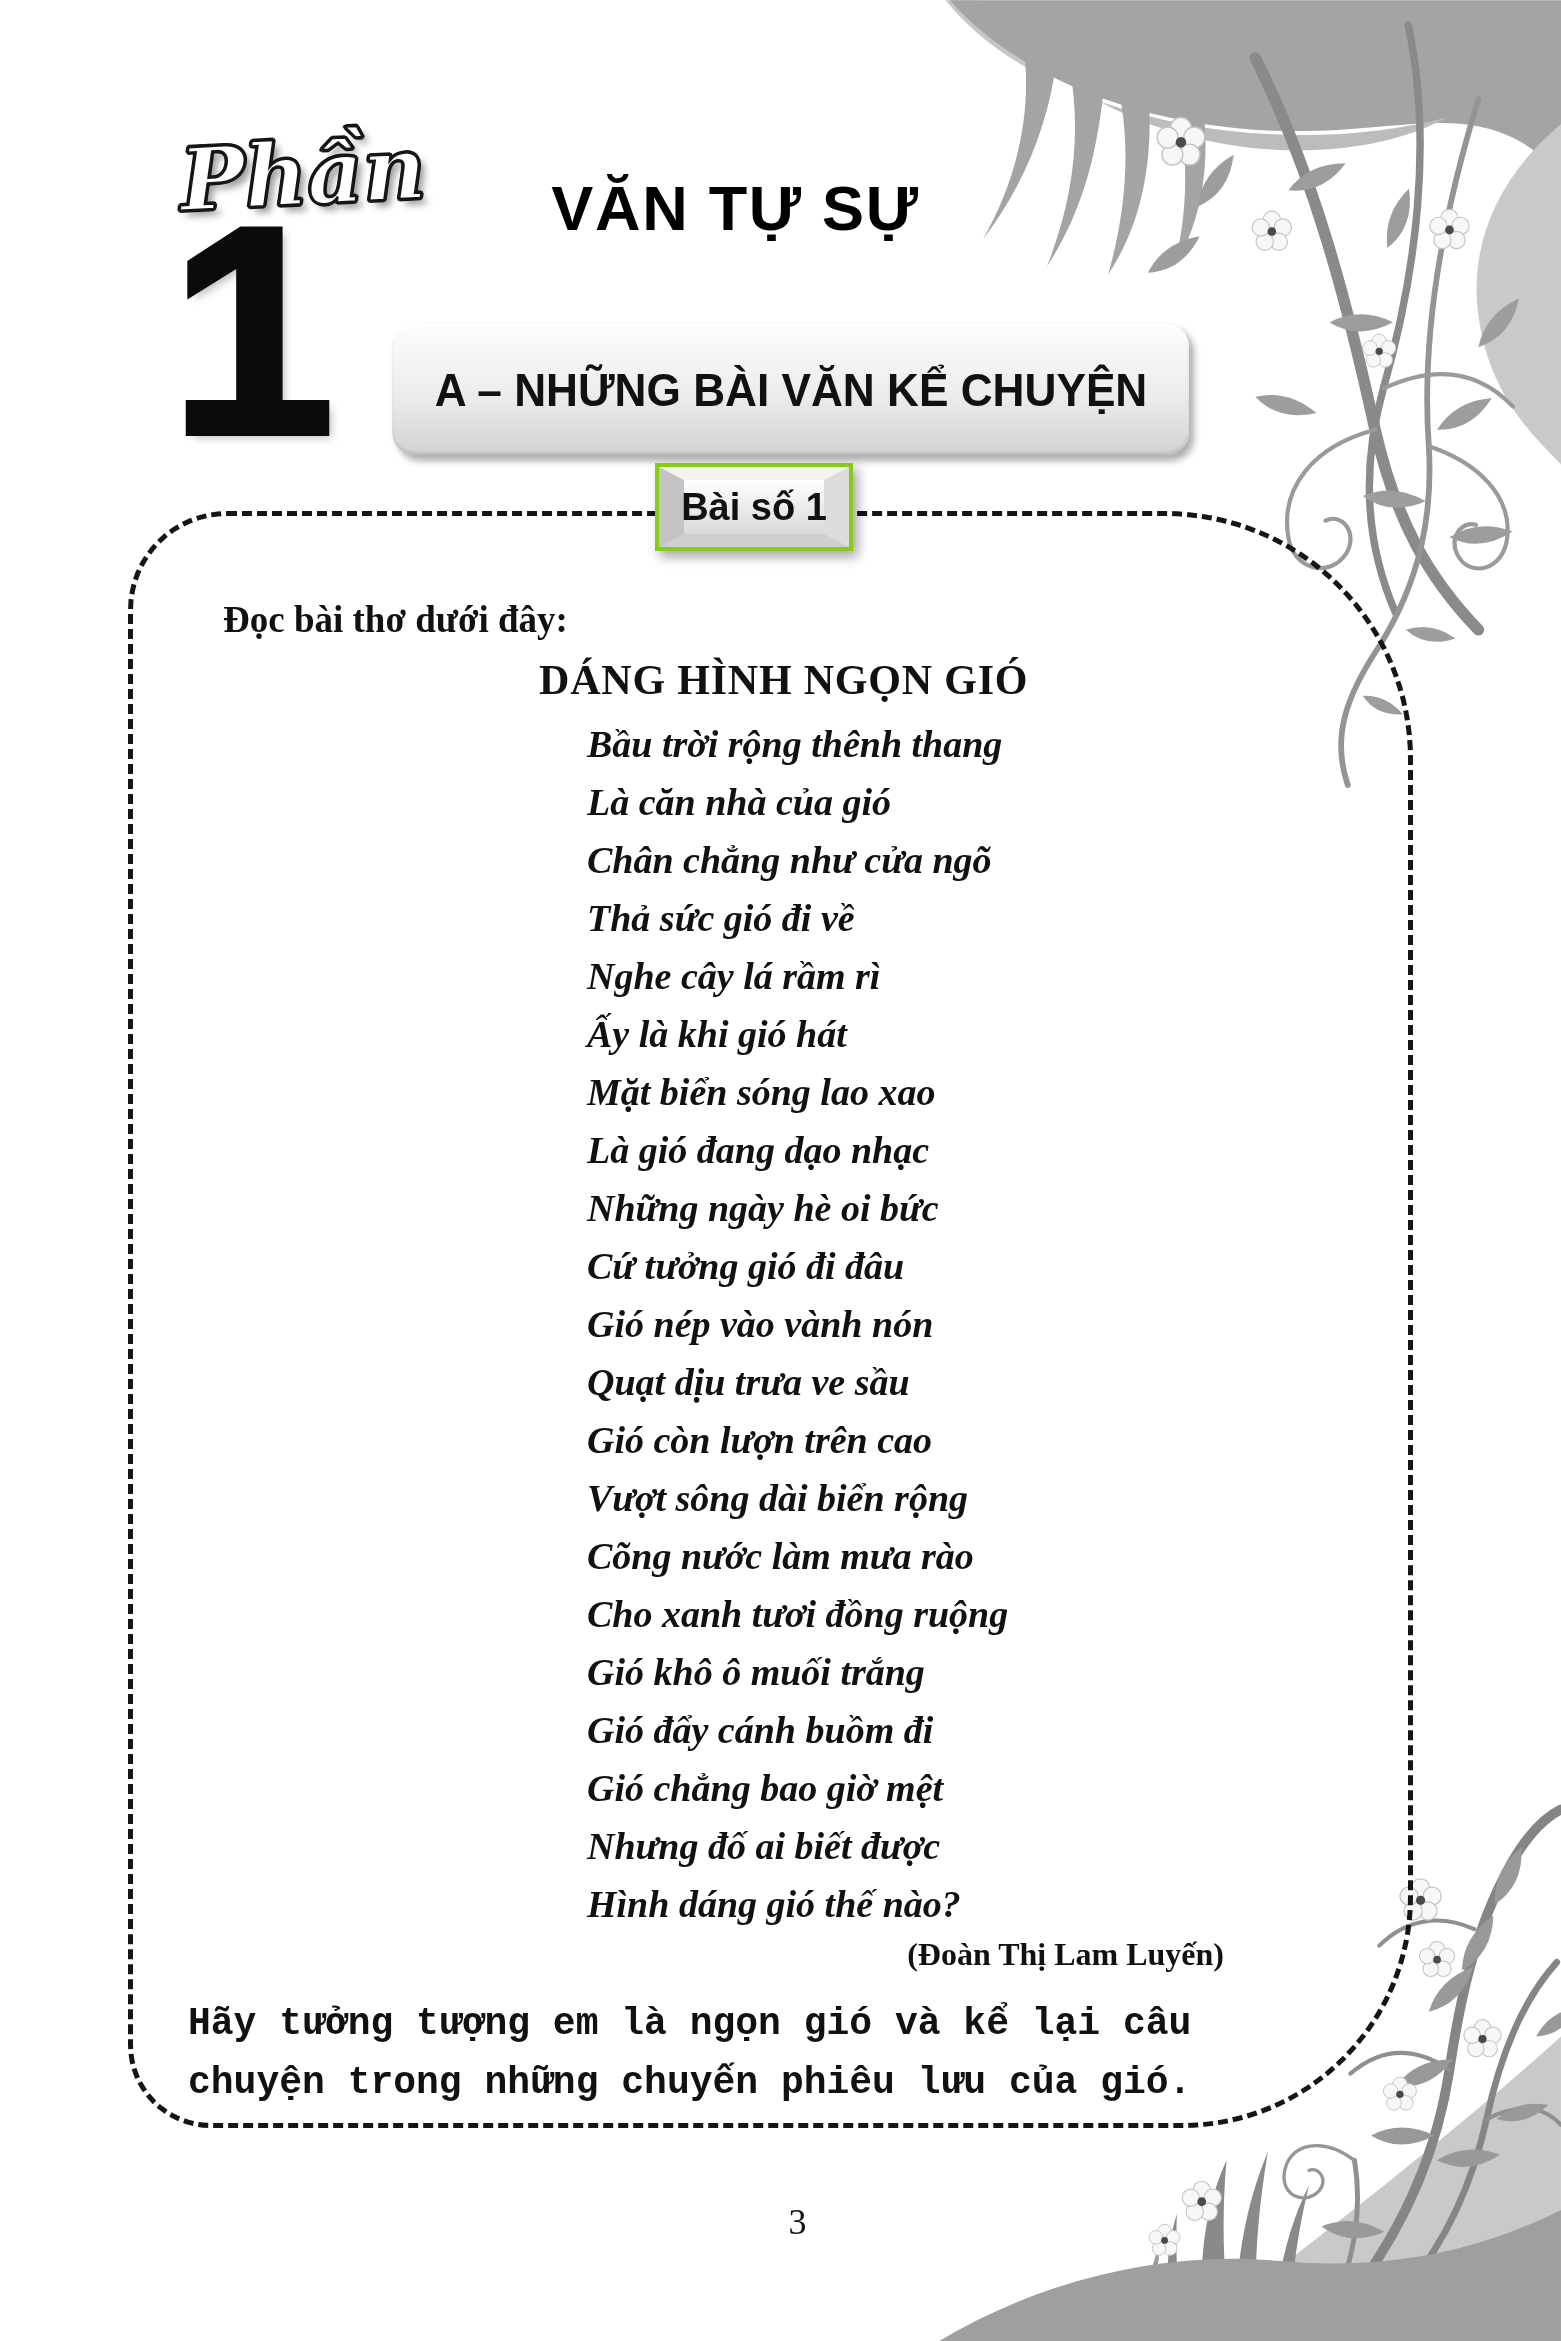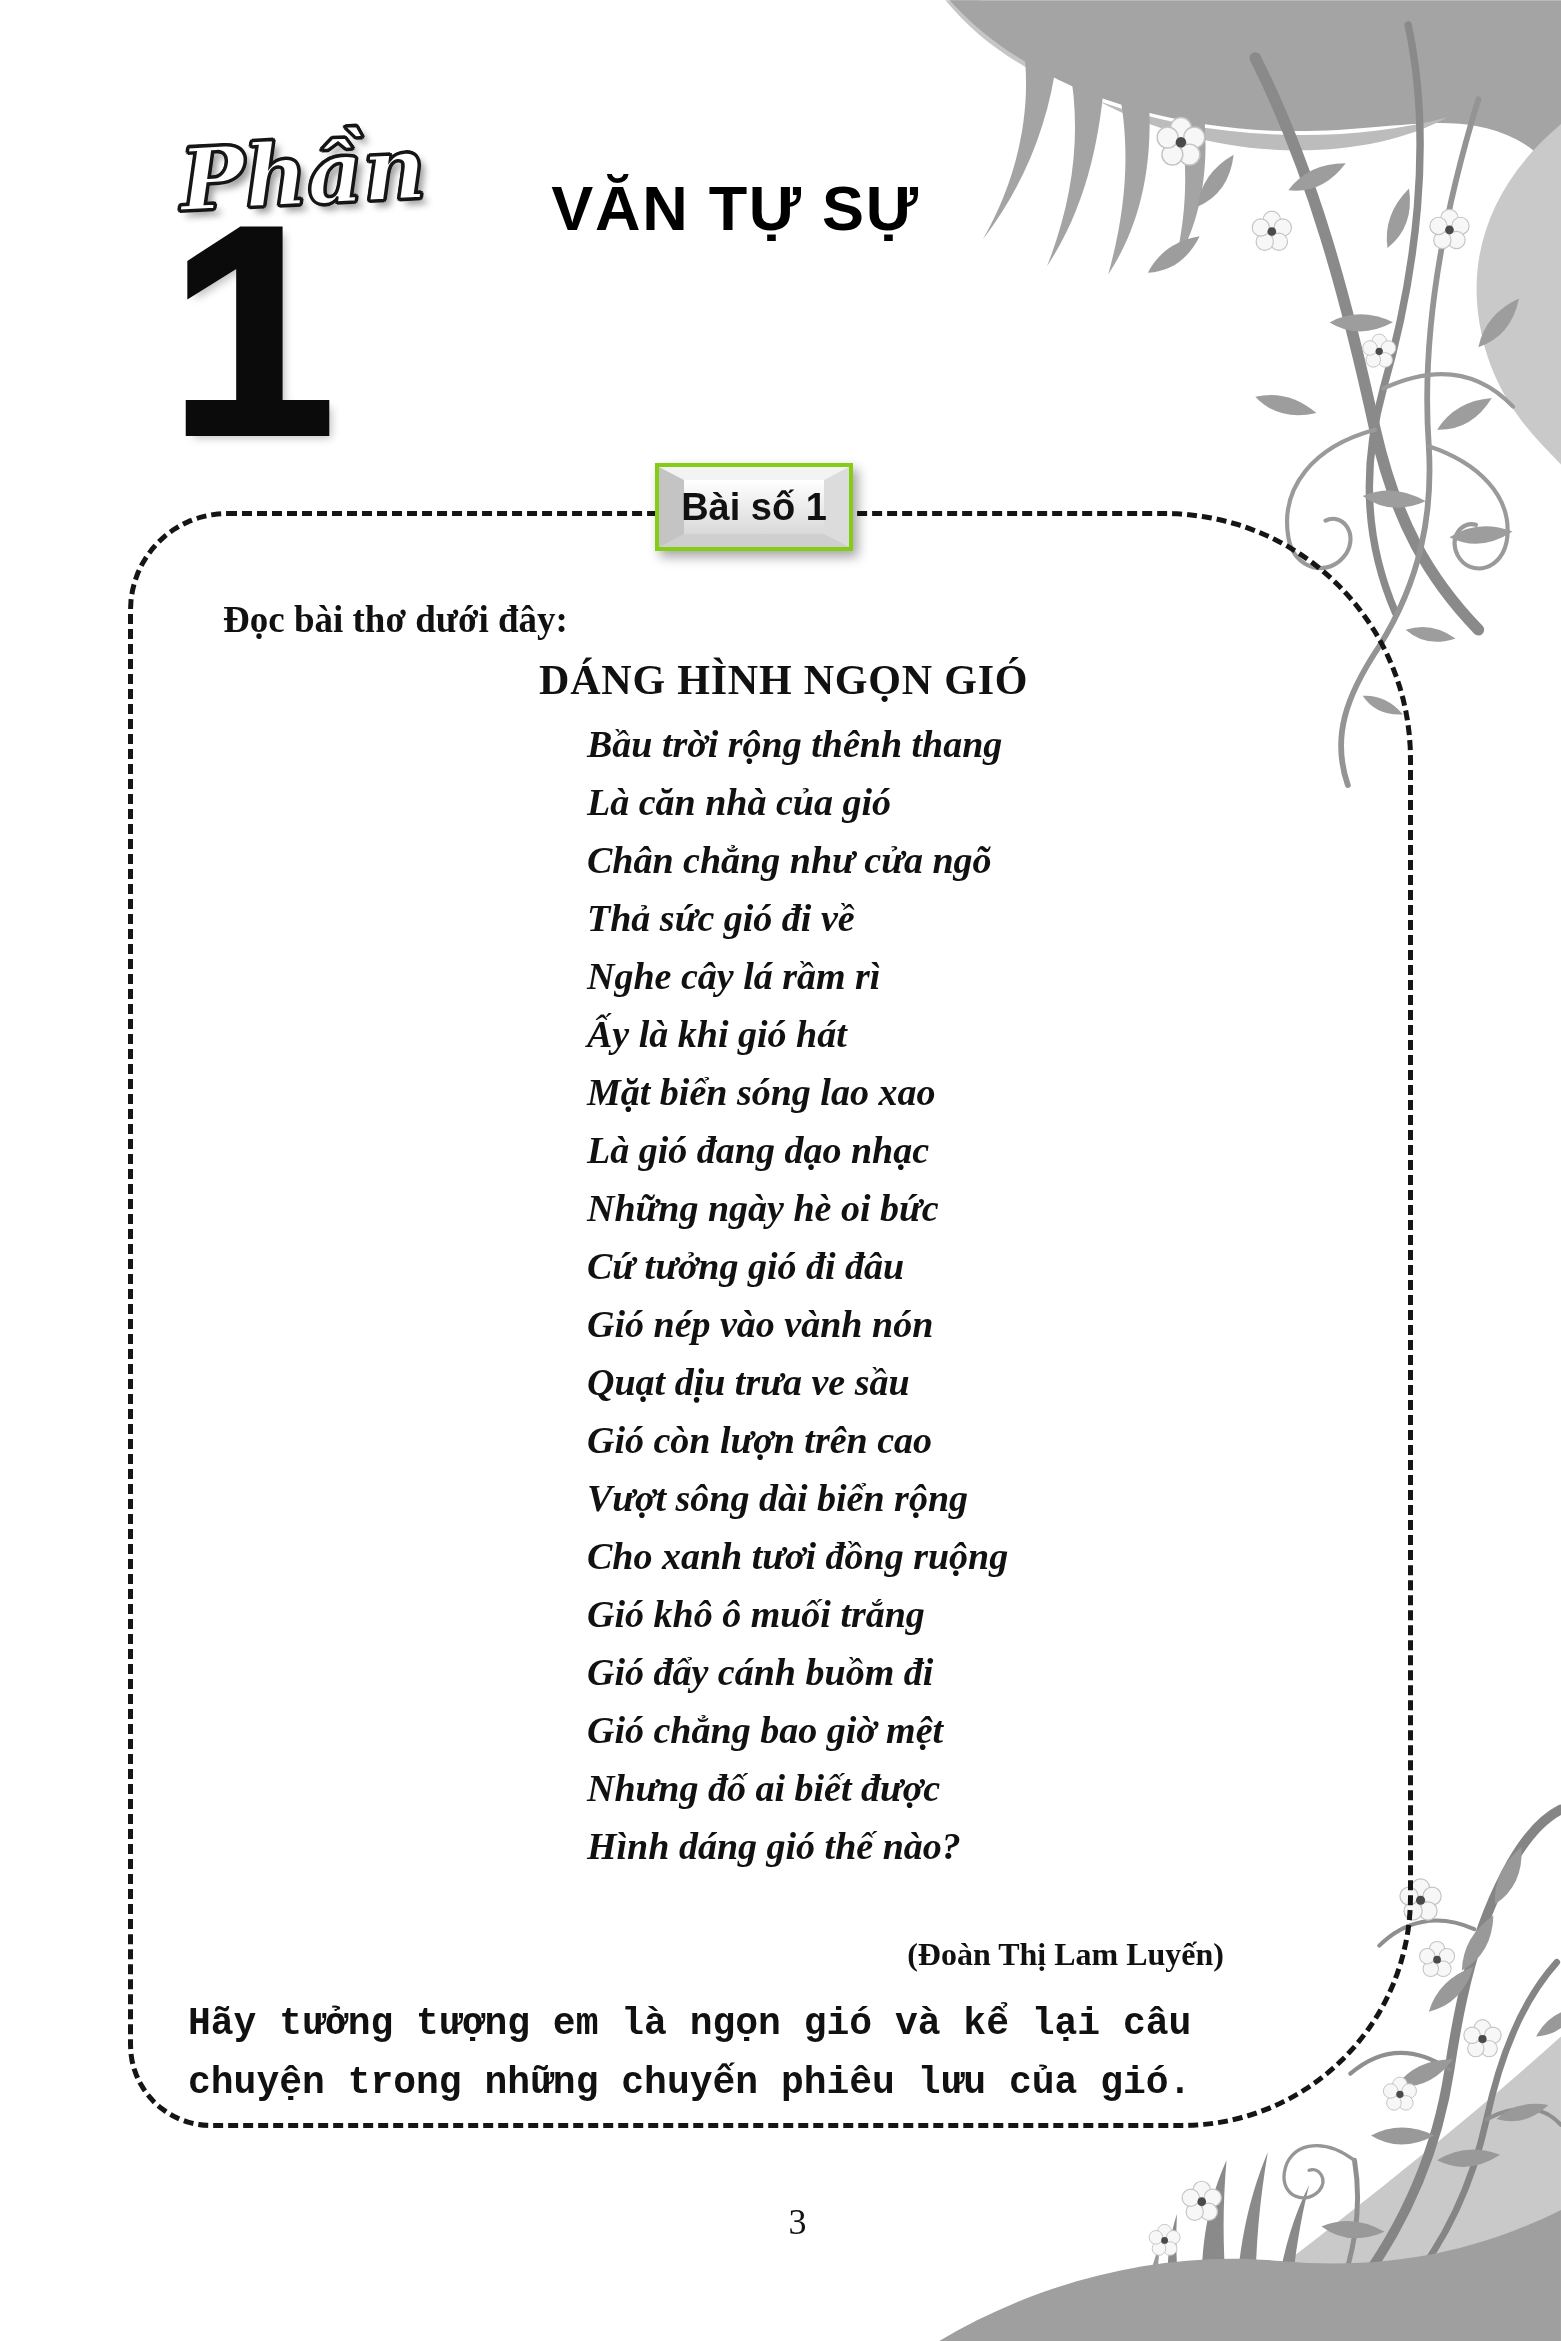--- a/index.html
+++ b/index.html
@@ -212,20 +212,23 @@
     <use href="#fl" fill="#f7f7f7" transform="translate(370,577) scale(.75)"></use>
 
     <path d="M 95 700 C 220 625 370 588 510 602 C 650 615 760 585 850 540 L 850 700 Z" fill="#9f9f9f"></path>
   </svg>
 
   <div class="part-script">Phần</div>
   <div class="part-number">1</div>
 
   <div class="chapter-title">VĂN TỰ SỰ</div>
 
+  <div class="banner">
+    <span class="banner-label">A – NHỮNG BÀI VĂN KỂ CHUYỆN</span>
+  </div>
 
   <div class="frame"></div>
 
   <div class="badge-wrap">
     <div class="badge-frame"></div>
     <div class="badge-label">Bài số 1</div>
   </div>
 
   <div class="intro">Đọc bài thơ dưới đây:</div>
   <div class="poem-title">DÁNG HÌNH NGỌN GIÓ</div>
@@ -237,20 +240,21 @@
       <div class="poem-line">Nghe cây lá rầm rì</div>
       <div class="poem-line">Ấy là khi gió hát</div>
       <div class="poem-line">Mặt biển sóng lao xao</div>
       <div class="poem-line">Là gió đang dạo nhạc</div>
       <div class="poem-line">Những ngày hè oi bức</div>
       <div class="poem-line">Cứ tưởng gió đi đâu</div>
       <div class="poem-line">Gió nép vào vành nón</div>
       <div class="poem-line">Quạt dịu trưa ve sầu</div>
       <div class="poem-line">Gió còn lượn trên cao</div>
       <div class="poem-line">Vượt sông dài biển rộng</div>
+      <div class="poem-line">Cõng nước làm mưa rào</div>
       <div class="poem-line">Cho xanh tươi đồng ruộng</div>
       <div class="poem-line">Gió khô ô muối trắng</div>
       <div class="poem-line">Gió đẩy cánh buồm đi</div>
       <div class="poem-line">Gió chẳng bao giờ mệt</div>
       <div class="poem-line">Nhưng đố ai biết được</div>
       <div class="poem-line">Hình dáng gió thế nào?</div>
     </div>
   <div class="author">(Đoàn Thị Lam Luyến)</div>
   <div class="task">Hãy tưởng tượng em là ngọn gió và kể lại câu chuyện trong những chuyến phiêu lưu của gió.</div>
 

